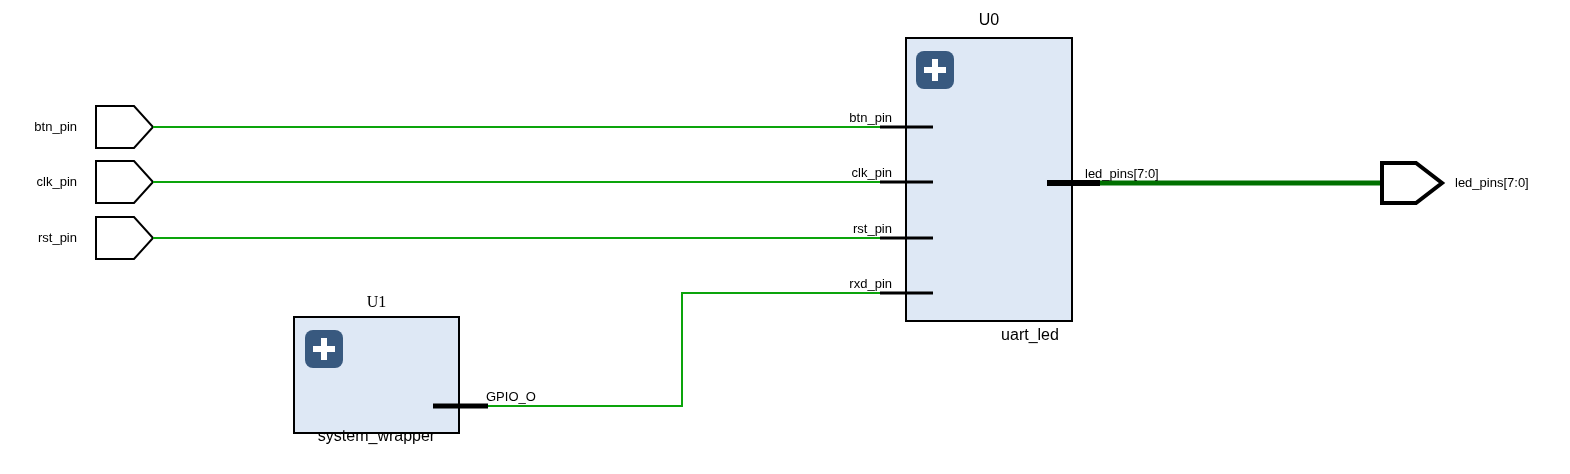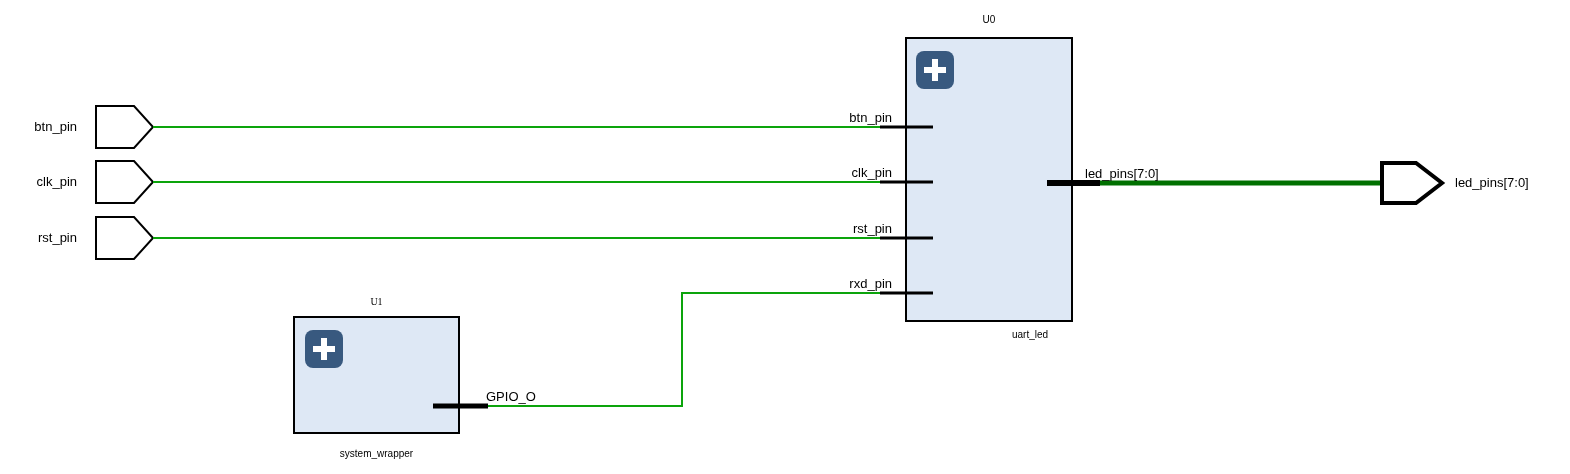--- a/index.html
+++ b/index.html
@@ -23,21 +23,21 @@
     background:#DEE8F5;
     border:2px solid #000000;
     box-sizing:border-box;
   }
   .lbl{
     position:absolute;
     font-size:13px;line-height:16px;color:#000000;white-space:nowrap;
   }
   .ttl{
     position:absolute;
-    font-size:10px;line-height:16px;color:#000000;text-align:center;white-space:nowrap;
+    font-size:16px;line-height:16px;color:#000000;text-align:center;white-space:nowrap;
   }
   .right{text-align:right;}
   .plus-btn{
     position:absolute;width:38px;height:38px;border-radius:8px;
     background:#38597F;cursor:pointer;
   }
   .plus-glyph{position:absolute;left:0;top:0;width:100%;height:100%;}
   .plus-glyph::before{
     content:"";position:absolute;left:8px;top:16px;width:22px;height:6px;background:#ffffff;
   }
@@ -86,21 +86,21 @@
 
   <div class="lbl right" style="left:7px;top:119px;width:70px;">btn_pin</div>
   <div class="lbl right" style="left:7px;top:174px;width:70px;">clk_pin</div>
   <div class="lbl right" style="left:7px;top:230px;width:70px;">rst_pin</div>
   <div class="lbl" style="left:1455px;top:175px;">led_pins[7:0]</div>
 
   <div class="ttl" style="left:905px;top:12px;width:168px;">U0</div>
   <div class="ttl" style="left:946px;top:327px;width:168px;">uart_led</div>
 
   <div class="ttl" style="left:293px;top:294px;width:167px;font-family:Liberation Serif, serif;">U1</div>
-  <div class="ttl" style="left:293px;top:446px;width:167px;">system_wrapper</div>
+  <div class="ttl" style="left:293px;top:428px;width:167px;">system_wrapper</div>
 
   <div class="lbl right" style="left:742px;top:110px;width:150px;">btn_pin</div>
   <div class="lbl right" style="left:742px;top:165px;width:150px;">clk_pin</div>
   <div class="lbl right" style="left:742px;top:221px;width:150px;">rst_pin</div>
   <div class="lbl right" style="left:742px;top:276px;width:150px;text-align:right;">rxd_pin</div>
   <div class="lbl" style="left:1085px;top:166px;">led_pins[7:0]</div>
 
   <div class="lbl" style="left:486px;top:389px;">GPIO_O</div>
 
 </div>

